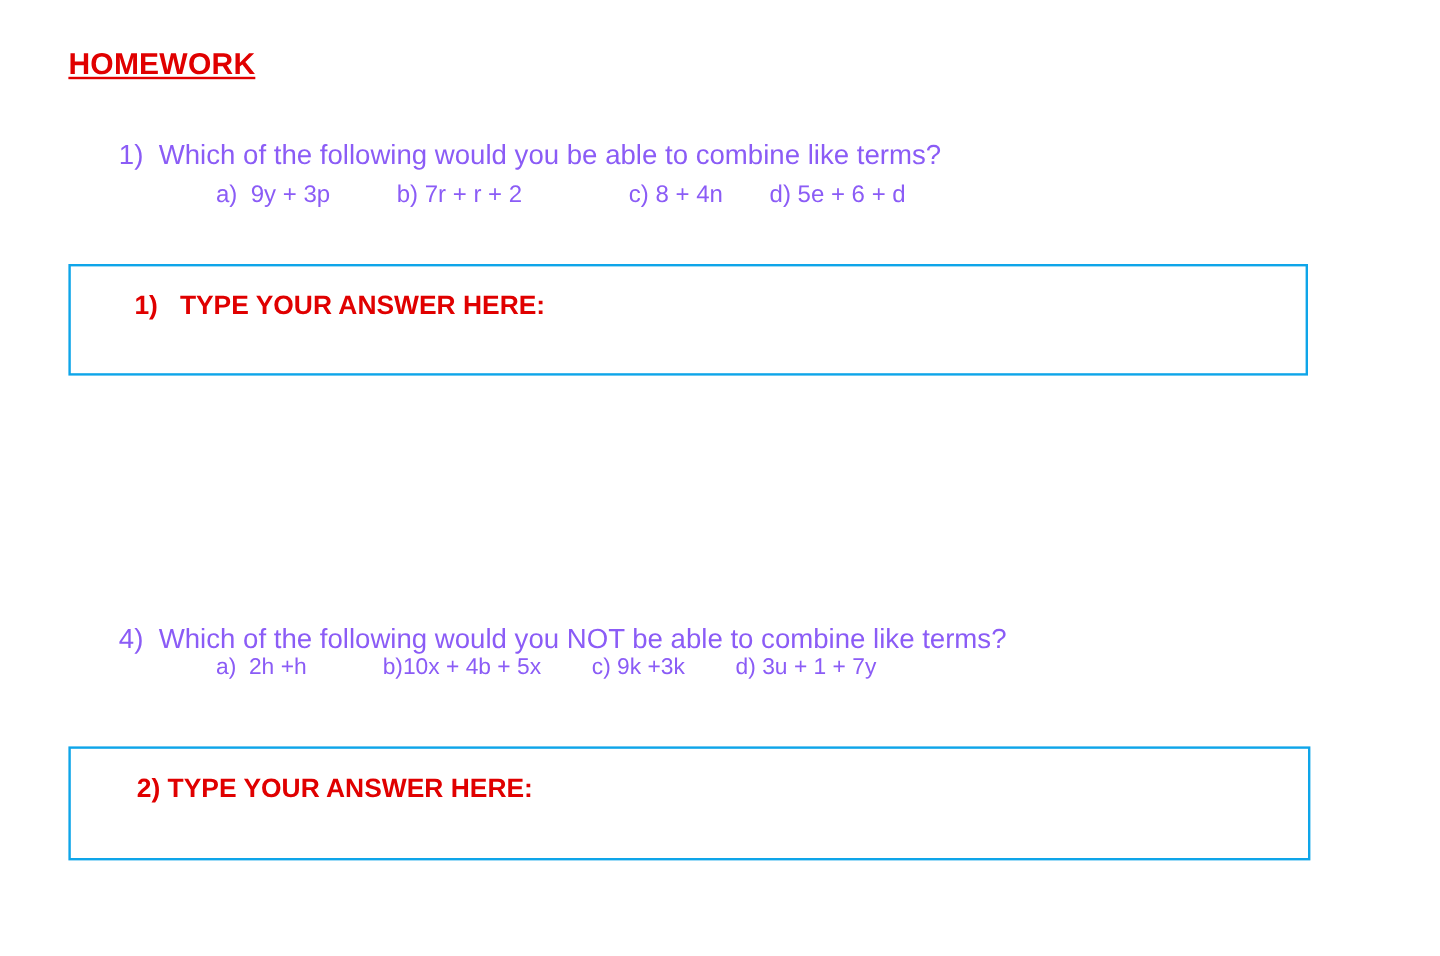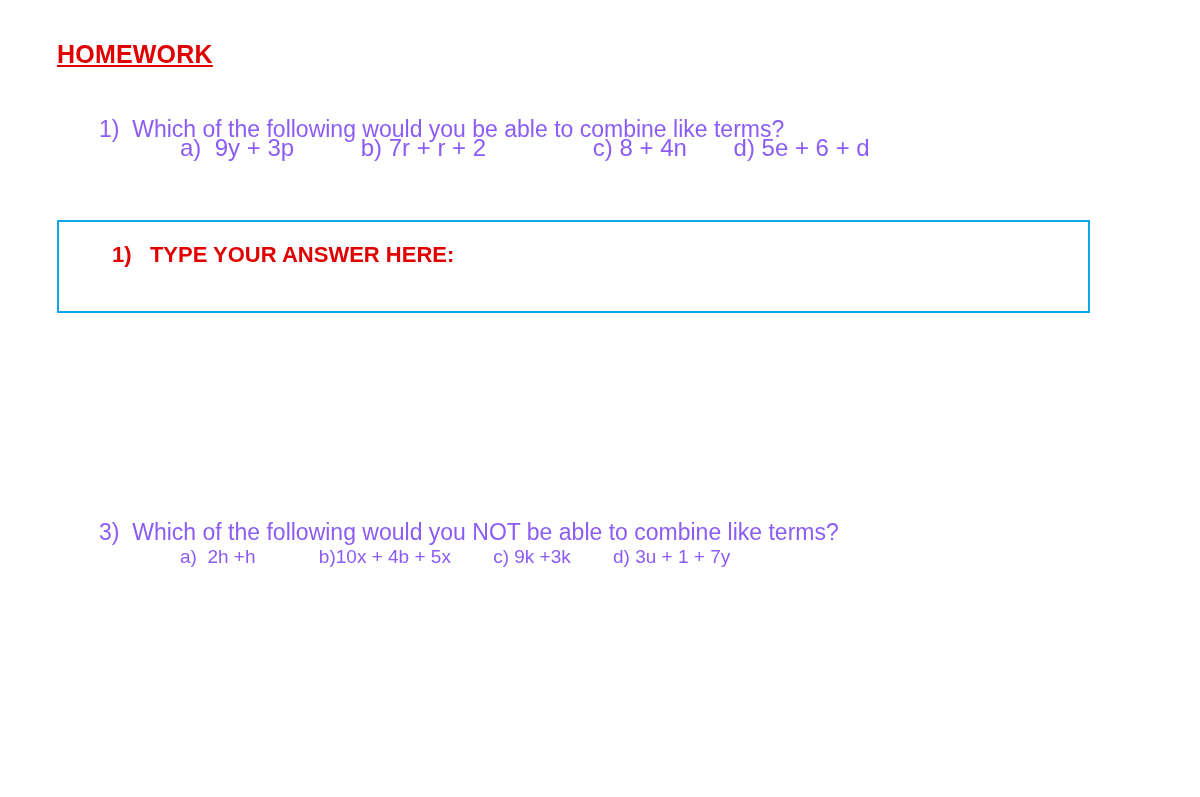--- a/index.html
+++ b/index.html
@@ -35,22 +35,22 @@
     font-size: 23px;
     color: #8b5cf6;
     white-space: pre;
   }
   .q1-line {
     left: 99px;
     top: 116px;
   }
   .q1-choices {
     left: 180px;
-    top: 134px;
-    font-size: 24px;
+    top: 151px;
+    font-size: 20px;
   }
   .q2-line {
     left: 99px;
     top: 519px;
   }
   .q2-choices {
     left: 180px;
     top: 546px;
     font-size: 19px;
   }
@@ -111,17 +111,21 @@
   <div class="hw-title">HOMEWORK</div>
 
   <div class="question q1-line">1)  Which of the following would you be able to combine like terms?</div>
   <div class="question q1-choices">a)  9y + 3p          b) 7r + r + 2                c) 8 + 4n       d) 5e + 6 + d</div>
 
   <div class="answer-box box1">
     <div class="answer-label label1">1)   TYPE YOUR ANSWER HERE:</div>
     <input class="answer-input" type="text" placeholder="" style="">
   </div>
 
-  <div class="question q2-line">3)  Which of the following would you NOT be able to combine like terms?</div>
+  <div class="question q2-line">4)  Which of the following would you NOT be able to combine like terms?</div>
   <div class="question q2-choices">a)  2h +h            b)10x + 4b + 5x        c) 9k +3k        d) 3u + 1 + 7y</div>
 
+  <div class="answer-box box2">
+    <div class="answer-label label2">2) TYPE YOUR ANSWER HERE:</div>
+    <input class="answer-input" type="text" placeholder="" style="">
+  </div>
 
 </div>
 
 </body></html>

